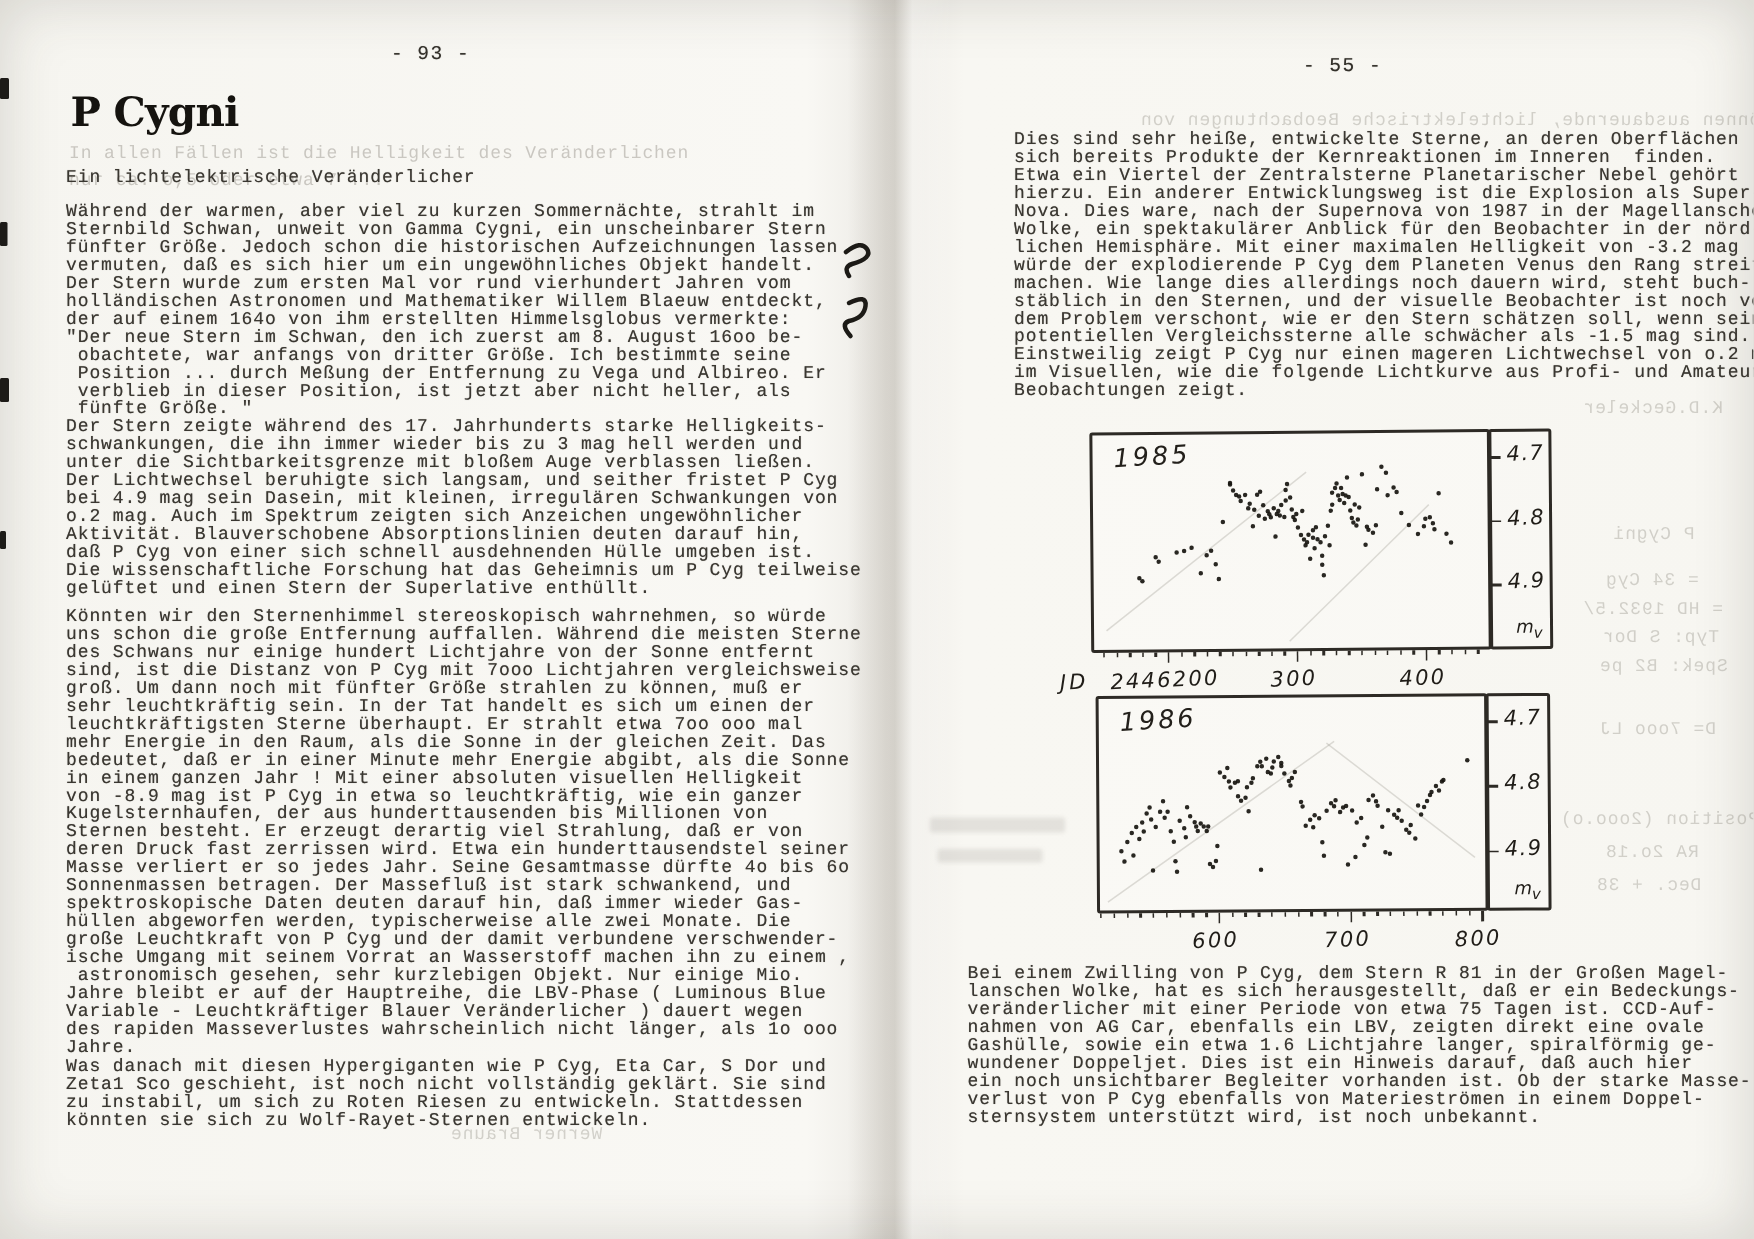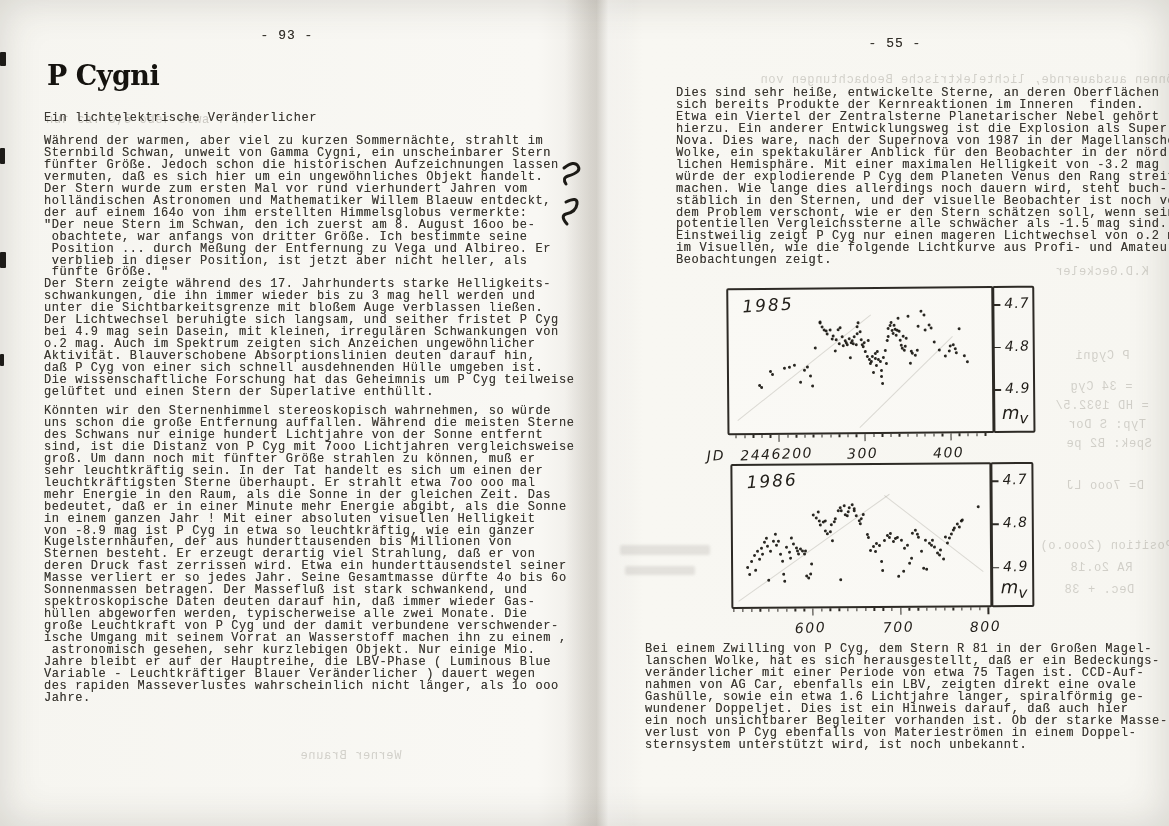--- a/index.html
+++ b/index.html
@@ -30,33 +30,34 @@
   
   .chartgroup{position:absolute;}
   .plot{position:absolute;left:0;top:0;border:2px solid #2d2a25;border-radius:2px;background:rgba(255,255,255,.25);}
   .strip{position:absolute;border:2px solid #2d2a25;border-radius:2px;background:rgba(255,255,255,.2);}
   .cyear{position:absolute;left:14px;top:5px;font-size:17px;font-weight:500;color:#23201b;
          font-family:"DejaVu Sans","Liberation Sans",sans-serif;font-style:italic;transform:rotate(-3deg);letter-spacing:2px;}
   .dot{position:absolute;width:3px;height:3px;border-radius:50%;background:#17150f;opacity:.92;}
   .xtick{position:absolute;width:1.4px;background:#2d2a25;}
   .ytickmark{position:absolute;left:-1px;height:1.6px;width:7px;background:#2d2a25;}
   .ylabel{position:absolute;left:10px;font-size:14px;color:#201d18;transform:rotate(-2deg);letter-spacing:1px;}
-  .ylab{position:absolute;right:5px;bottom:3px;font-size:18px;color:#201d18;}
+  .ylab{position:absolute;right:5px;bottom:3px;font-size:12px;color:#201d18;}
   .xrow{position:absolute;height:24px;}
   .xlab{position:absolute;transform:translateX(-50%) rotate(-2deg);font-size:14px;color:#201d18;letter-spacing:1.5px;white-space:nowrap;}
   .xprefix{position:absolute;transform:rotate(-2deg);font-size:14px;color:#201d18;letter-spacing:2px;}
   .diag{position:absolute;background:rgba(140,135,124,.28);height:1.2px;transform-origin:0 0;}
 </style>
 </head>
 <body>
 
 <div id="scan">
 
   <div class="pageno" style="left:232px;top:28px">- 93 -</div>
 
+  <div class="bleed" style="left:46px;top:96px">In allen Fällen ist die Helligkeit des Veränderlichen</div>
   <div class="bleed" style="left:46px;top:114px">nur ca. o,5 oder etwa 7 ...</div>
   <div class="bleed mir" style="left:300px;top:750px">Werner Braune</div>
 
   <div class="title" style="left:47px;top:60px">P Cygni</div>
   <div class="subtitle" style="left:44px;top:111px">Ein lichtelektrische Veränderlicher</div>
 
   <pre class="tw" style="left:44px;top:136px">Während der warmen, aber viel zu kurzen Sommernächte, strahlt im
 Sternbild Schwan, unweit von Gamma Cygni, ein unscheinbarer Stern
 fünfter Größe. Jedoch schon die historischen Aufzeichnungen lassen
 vermuten, daß es sich hier um ein ungewöhnliches Objekt handelt.
@@ -96,20 +97,24 @@
 Sonnenmassen betragen. Der Massefluß ist stark schwankend, und
 spektroskopische Daten deuten darauf hin, daß immer wieder Gas-
 hüllen abgeworfen werden, typischerweise alle zwei Monate. Die
 große Leuchtkraft von P Cyg und der damit verbundene verschwender-
 ische Umgang mit seinem Vorrat an Wasserstoff machen ihn zu einem ,
  astronomisch gesehen, sehr kurzlebigen Objekt. Nur einige Mio.
 Jahre bleibt er auf der Hauptreihe, die LBV-Phase ( Luminous Blue
 Variable - Leuchtkräftiger Blauer Veränderlicher ) dauert wegen
 des rapiden Masseverlustes wahrscheinlich nicht länger, als 1o ooo
 Jahre.</pre>
+  <pre class="tw" style="left:44px;top:706px">Was danach mit diesen Hypergiganten wie P Cyg, Eta Car, S Dor und
+Zeta1 Sco geschieht, ist noch nicht vollständig geklärt. Sie sind
+zu instabil, um sich zu Roten Riesen zu entwickeln. Stattdessen
+könnten sie sich zu Wolf-Rayet-Sternen entwickeln.</pre>
 
   <div class="gutter"></div>
   <svg class="staple" style="left:558px;top:158px" width="30" height="80" viewBox="0 0 30 80">
     <path d="M6 10 Q16 2 20 8 Q24 14 10 18 Q4 20 8 26" fill="none" stroke="#1c1a16" stroke-width="3" stroke-linecap="round"></path>
     <path d="M8 44 Q20 38 19 46 Q18 54 8 56 Q2 58 9 66" fill="none" stroke="#1c1a16" stroke-width="3" stroke-linecap="round"></path>
   </svg>
 
   <div class="speck" style="left:0;top:52px;width:6px;height:14px"></div>
   <div class="speck" style="left:0;top:148px;width:5px;height:16px"></div>
   <div class="speck" style="left:0;top:252px;width:6px;height:16px"></div>

